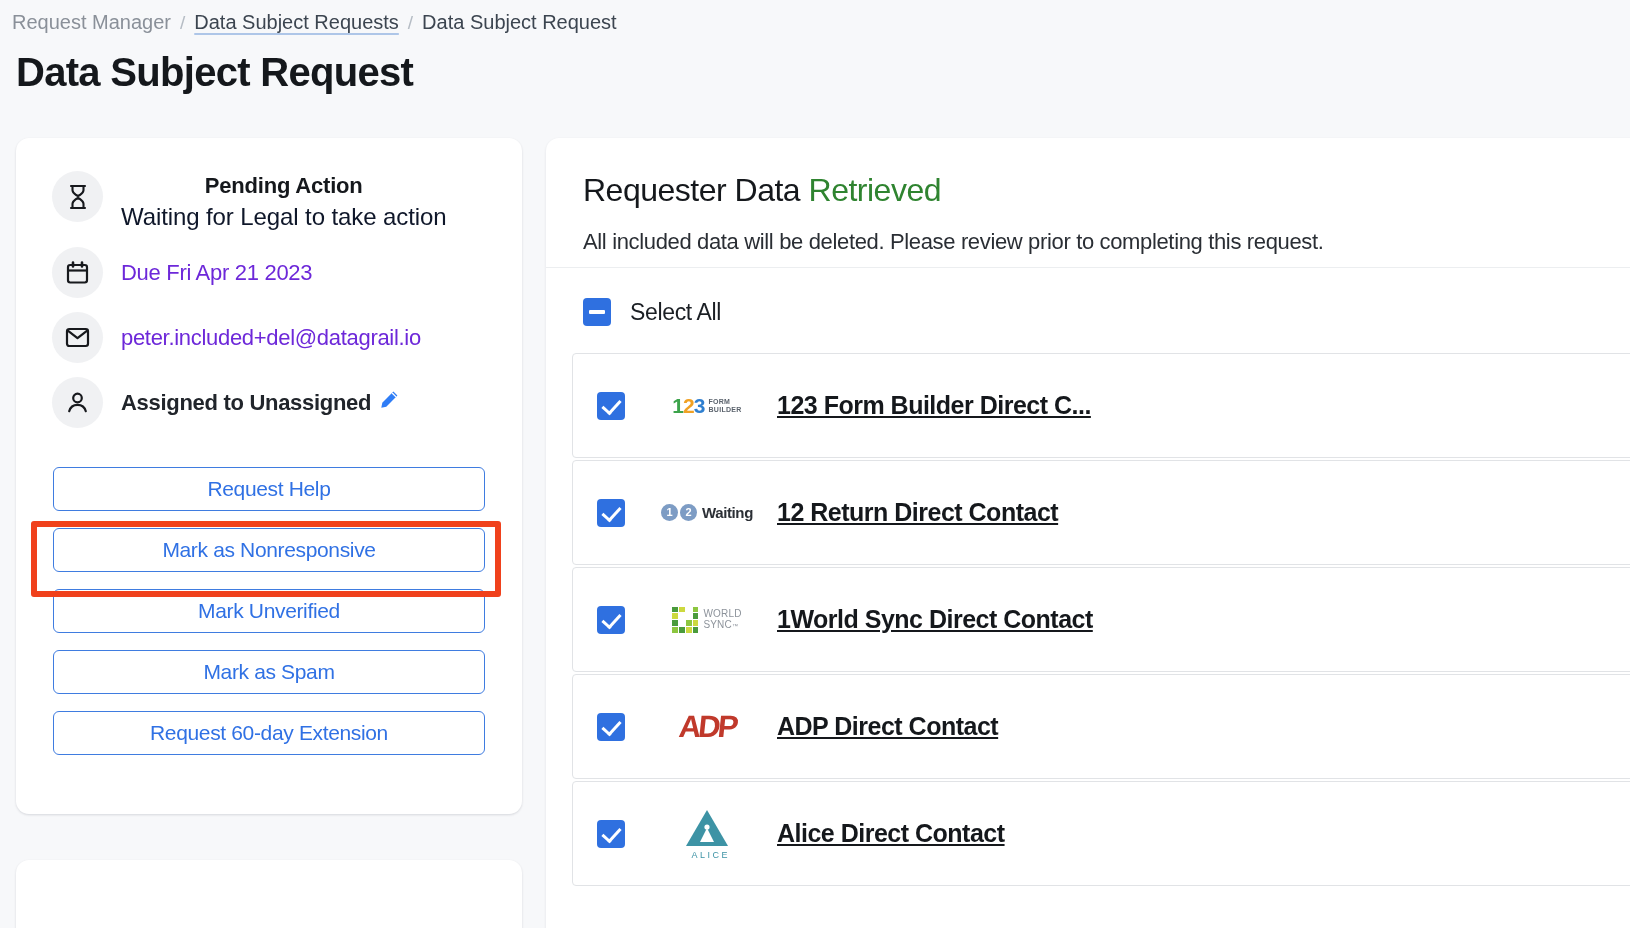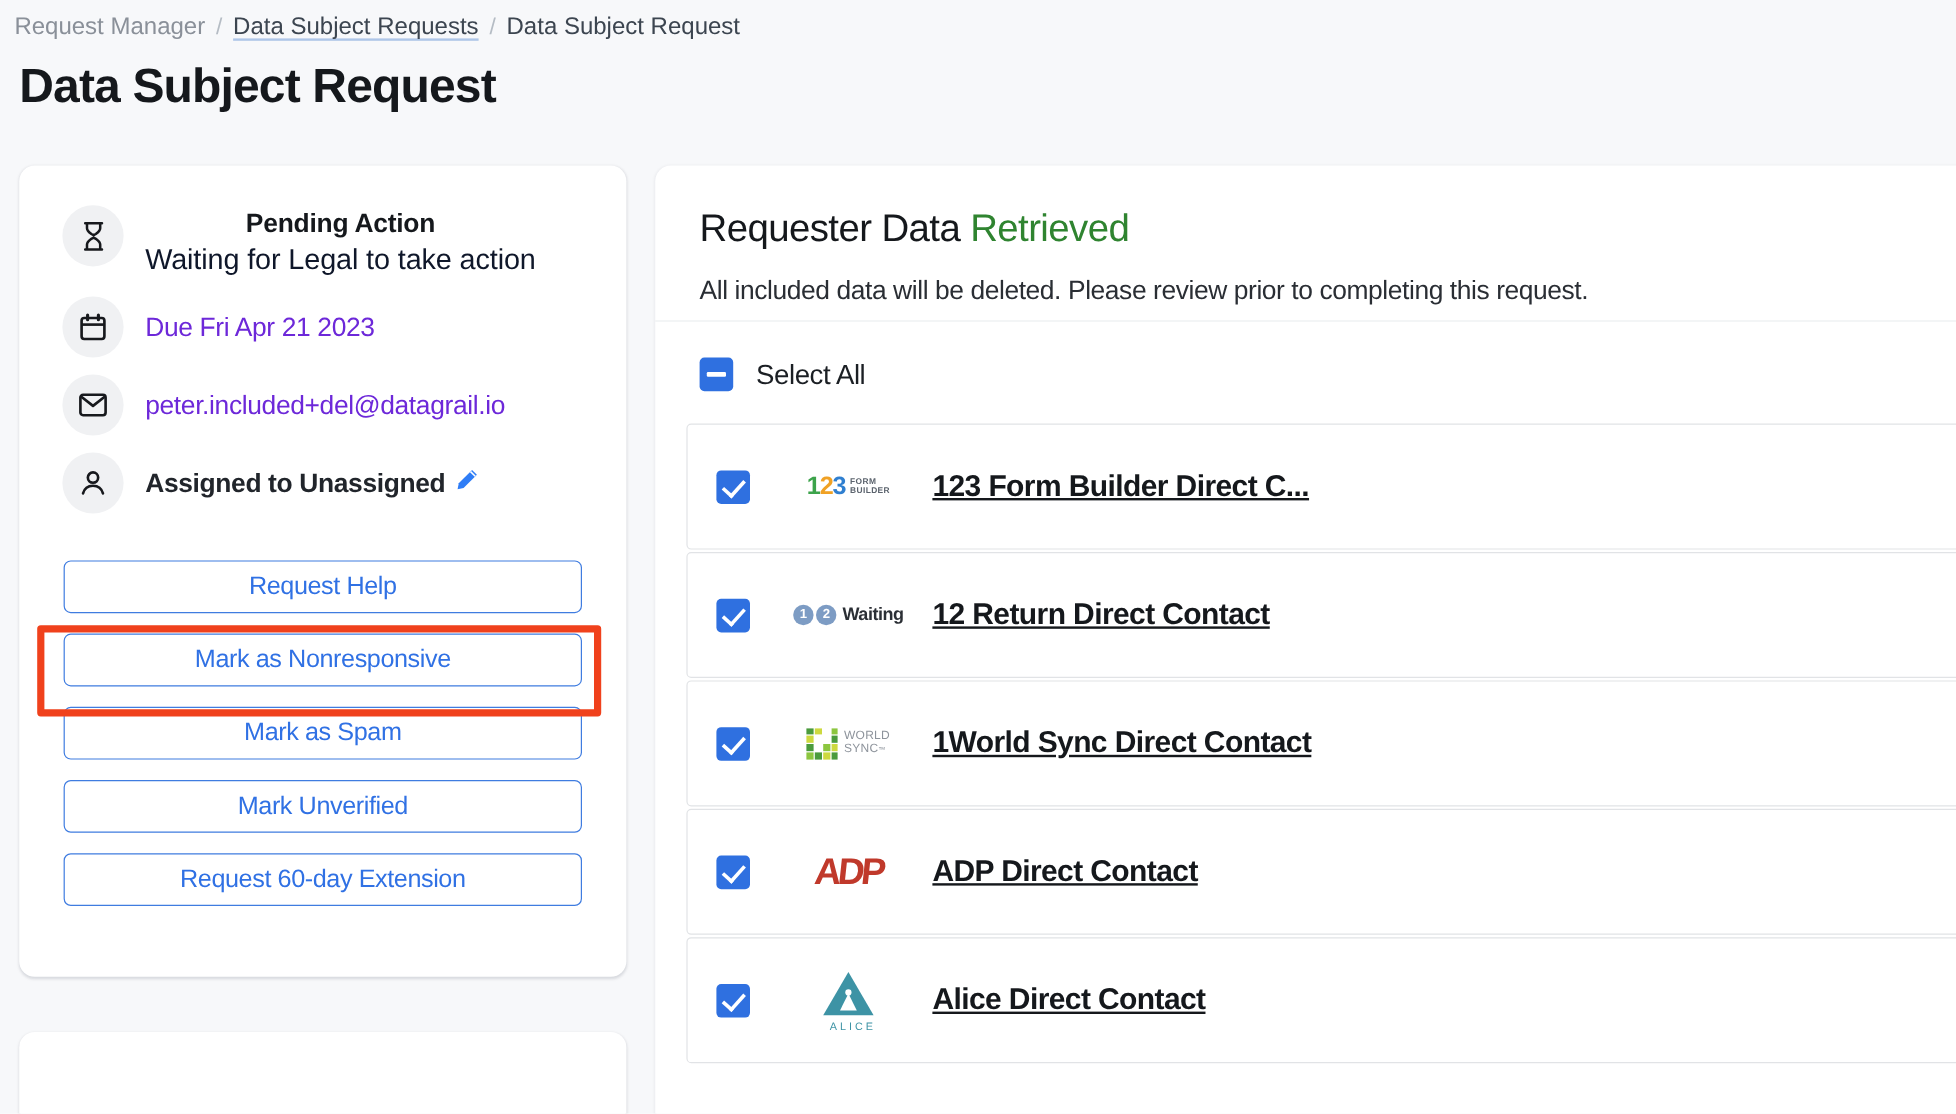--- a/index.html
+++ b/index.html
@@ -226,22 +226,22 @@
             </svg>
           </span>
         </div>
       </div>
 
     </div>
 
     <div class="actions">
       <button class="action-btn">Request Help</button>
       <button class="action-btn">Mark as Nonresponsive</button>
+      <button class="action-btn">Mark Unverified</button>
       <button class="action-btn">Mark as Spam</button>
-      <button class="action-btn">Mark Unverified</button>
       <button class="action-btn">Request 60-day Extension</button>
     </div>
   </div>
 
   <div class="annot-box"></div>
 
   <div class="left-card-2"></div>
 
   <div class="right-panel">
 

